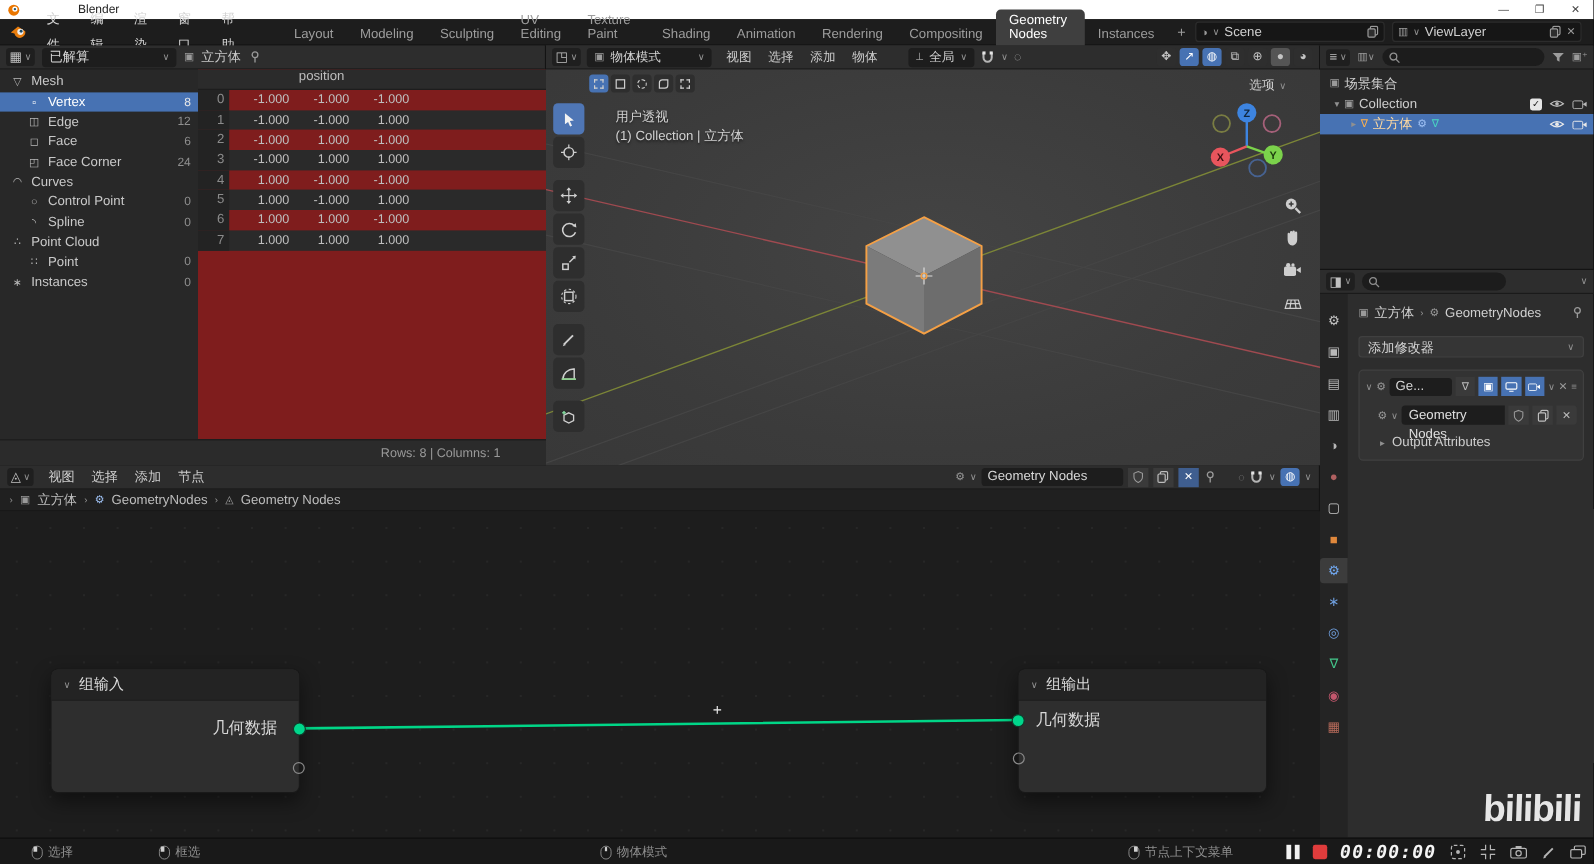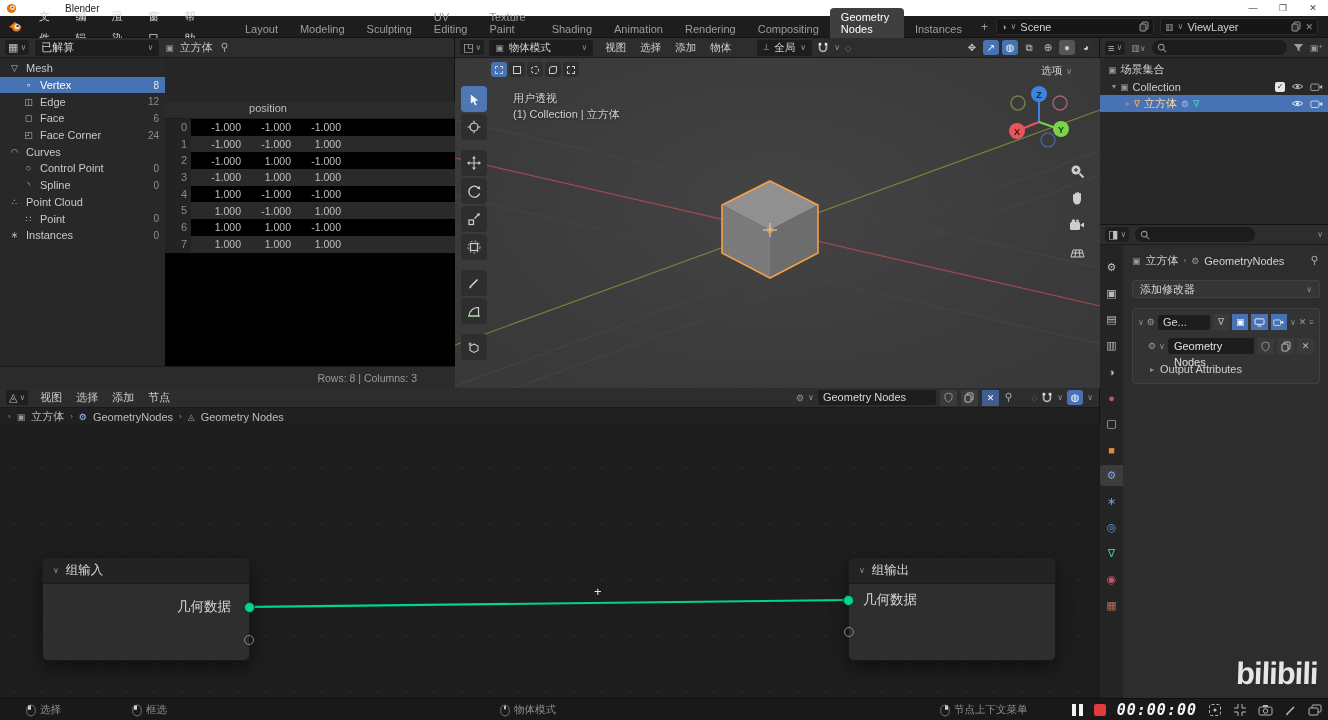--- a/index.html
+++ b/index.html
@@ -40,21 +40,21 @@
   
   .spreadsheet { position:absolute; top:38px; left:0; width:455px; height:350px; background:#262626; border-right:1px solid #131313; }
   .ss-body { position:absolute; top:20px; bottom:22px; left:0; width:455px; display:flex; }
   .ss-tree { width:165px; background:#282828; padding-top:2px; }
   .tree-row { height:16.7px; display:flex; align-items:center; gap:5px; padding-right:6px; color:#c9c9c9; }
   .tree-row.sel { background:#4772b3; color:#fff; }
   .tree-row .tico { width:13px; text-align:center; font-size:9px; color:#b9b9b9; }
   .tree-row.sel .tico { color:#fff; }
   .tree-row .tcount { margin-left:auto; color:#8f8f8f; font-size:10px; }
   .tree-row.sel .tcount { color:#e8e8e8; }
-  .ss-table { flex:1; background:#000000;margin-top:44px; }
+  .ss-table { flex:1; background:#7f1d1d; }
   .ss-colhead { height:17px; background:#2b2b2b; border-bottom:1px solid #1d1d1d; color:#bdbdbd; display:flex; }
   .ss-colhead span { width:150px; text-align:center; margin-left:28px; }
   .srow { height:16.7px; display:flex; align-items:center; }
   .srow.alt { background:#2a2a2a; }
   .sidx { width:26px; text-align:right; padding-right:4px; color:#8b8b8b; background:#232323; height:100%; line-height:16.7px; }
   .sval { width:50px; text-align:right; color:#bfbfbf; font-size:10.5px; }
   .ss-footer { position:absolute; bottom:0; left:0; width:455px; height:22px; background:#2b2b2b; border-top:1px solid #1c1c1c; color:#9a9a9a; text-align:right; line-height:22px; padding-right:38px; font-size:10.5px; }
 
   
   .viewport { position:absolute; top:38px; left:455px; width:645px; height:350px; background:#3b3b3b; border-right:1px solid #131313; }
@@ -199,21 +199,21 @@
             <rect x="1" y="3" width="6" height="7" rx="1" fill="#2d2d2d" stroke="#9a9a9a"></rect>
           </svg>
         <span class="mini-ico">✕</span>
       </div>
     </div>
   </div>
 
   <div class="spreadsheet">
     <div class="region-header">
       <span class="etype">▦<span class="chev">∨</span></span>
-      <div class="dd-field" style="width:124px">
+      <div class="dd-field" style="width:112px">
         <span style="flex:1">已解算</span>
           <span class="chev">∨</span>
       </div>
       <span class="mini-ico">▣</span>
       <span>立方体</span>
       <svg width="11" height="11" viewBox="0 0 12 12">
           <circle cx="6" cy="4" r="2.6" fill="none" stroke="#9a9a9a" stroke-width="1.2"></circle>
           <line x1="6" y1="6.5" x2="6" y2="11" stroke="#9a9a9a" stroke-width="1.2"></line>
         </svg>
     </div>
@@ -324,21 +324,21 @@
             </div>
             <div class="srow alt">
        <span class="sidx">7</span>
               <span class="sval">1.000</span>
               <span class="sval">1.000</span>
               <span class="sval">1.000</span>
             </div>
           </div>
       </div>
     </div>
-    <div class="ss-footer">Rows: 8 | Columns: 3</div>
+    <div class="ss-footer">Rows: 8 | Columns: 1</div>
   </div>
 
   <div class="viewport">
     <div class="vp-header">
       <span class="etype">◳<span class="chev">∨</span></span>
       <div class="dd-field" style="width:104px">
         <span class="mini-ico">▣</span>
         <span style="flex:1">物体模式</span>
           <span class="chev">∨</span>
       </div>

